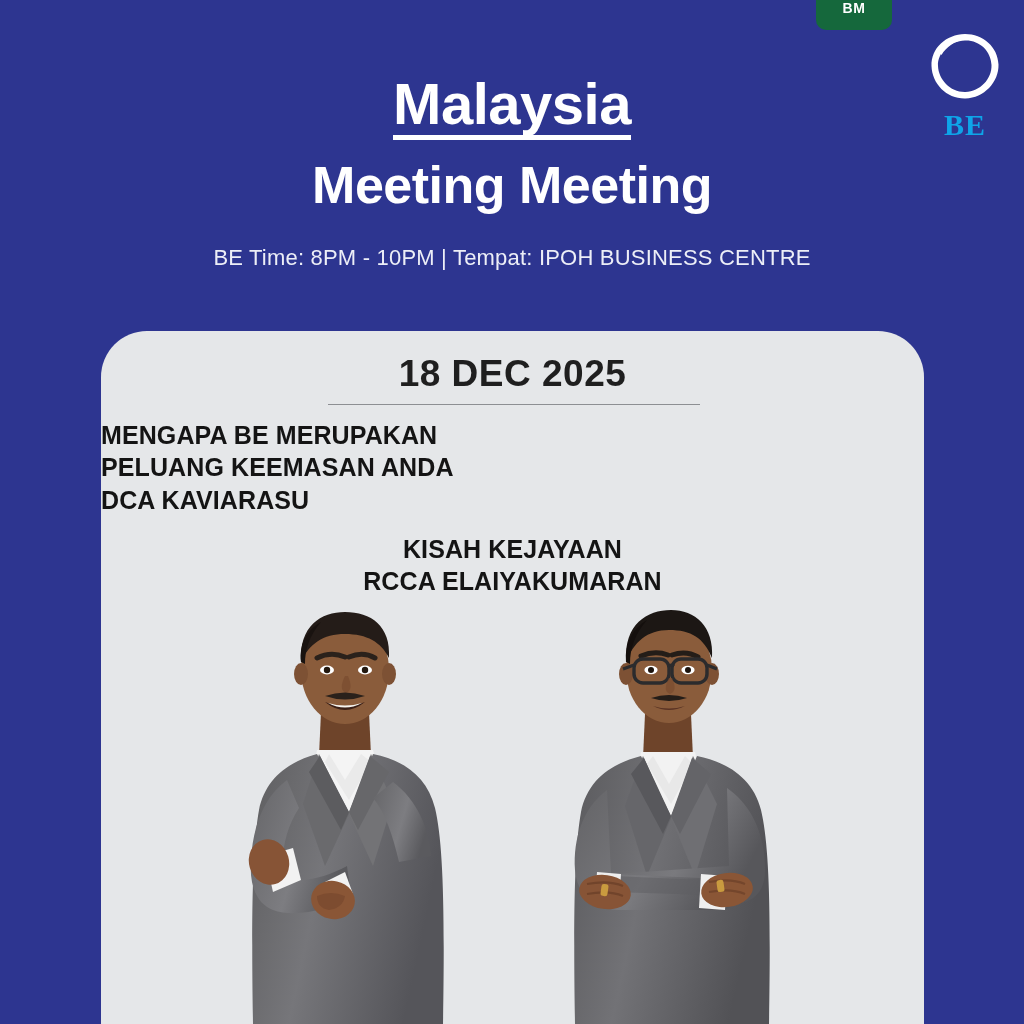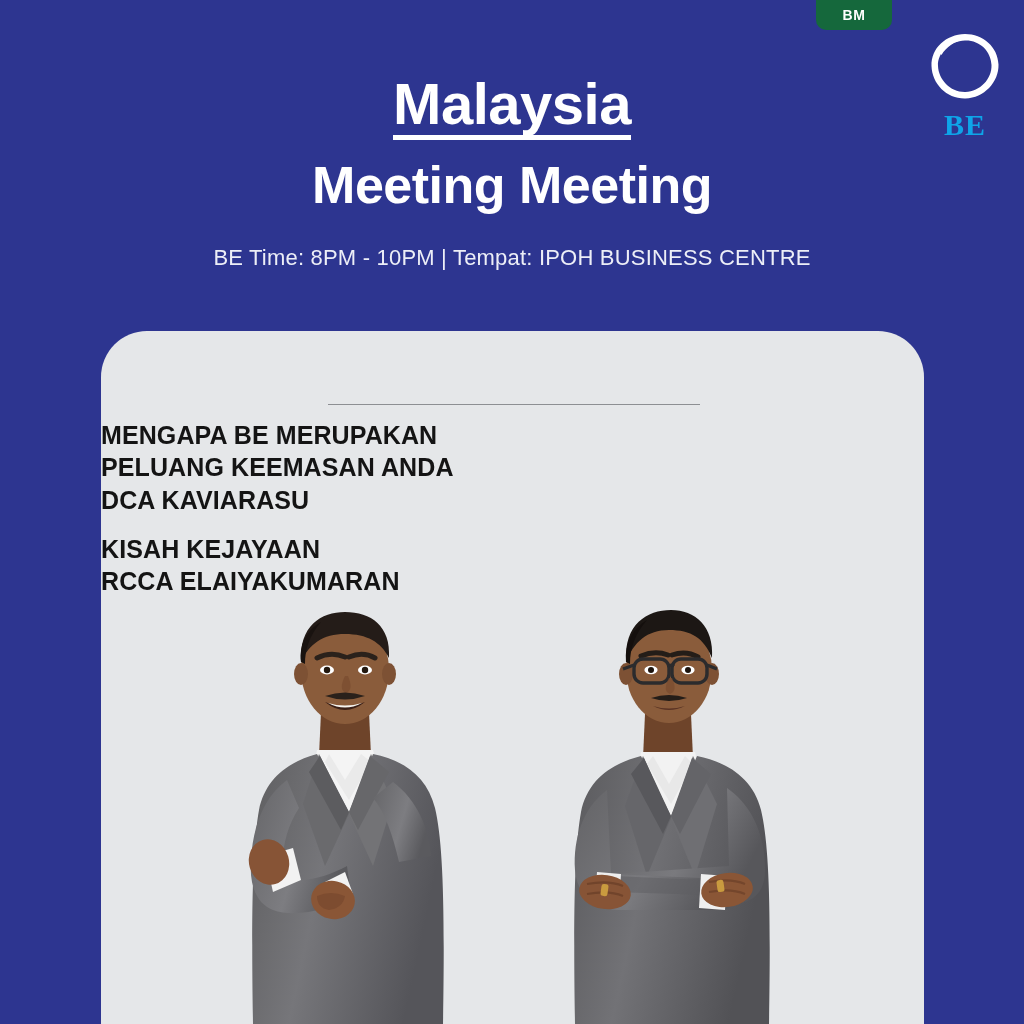--- a/index.html
+++ b/index.html
@@ -28,21 +28,21 @@
   
   .bm-badge {
     position: absolute;
     left: 816px;
     top: 0;
     width: 76px;
     height: 30px;
     background: #15683c;
     border-radius: 0 0 10px 10px;
     display: flex;
-    align-items: center;
+    align-items: flex-start;
     justify-content: center;
   }
   .bm-badge-label {
     color: #ffffff;
     font-size: 14px;
     font-weight: bold;
     letter-spacing: .5px;
   }
 
   
@@ -153,20 +153,21 @@
     font-weight: bold;
     line-height: 1.29;
     letter-spacing: 0.1px;
   }
 
   .agenda-group-2 {
     position: absolute;
     left: 0;
     top: 202px;
     width: 100%;
+    text-align: center;
   }
 
   
   .photos {
     position: absolute;
     left: 0;
     bottom: 0;
     width: 823px;
     height: 420px;
   }
@@ -208,20 +209,21 @@
 
   <div class="header">
     <div class="title-main">Malaysia</div>
     <div class="title-sub">Meeting Meeting</div>
     <div class="header-meta">BE Time: 8PM - 10PM  |  Tempat: IPOH BUSINESS CENTRE</div>
   </div>
 
   <div class="card">
     <div class="card-inner">
 
+      <div class="card-date">18 DEC 2025</div>
 
       <div class="card-divider"></div>
 
       <div class="agenda">
         <div class="agenda-line">MENGAPA BE MERUPAKAN</div>
         <div class="agenda-line">PELUANG KEEMASAN ANDA</div>
         <div class="agenda-line">DCA KAVIARASU</div>
       </div>
 
       <div class="agenda-group-2">

